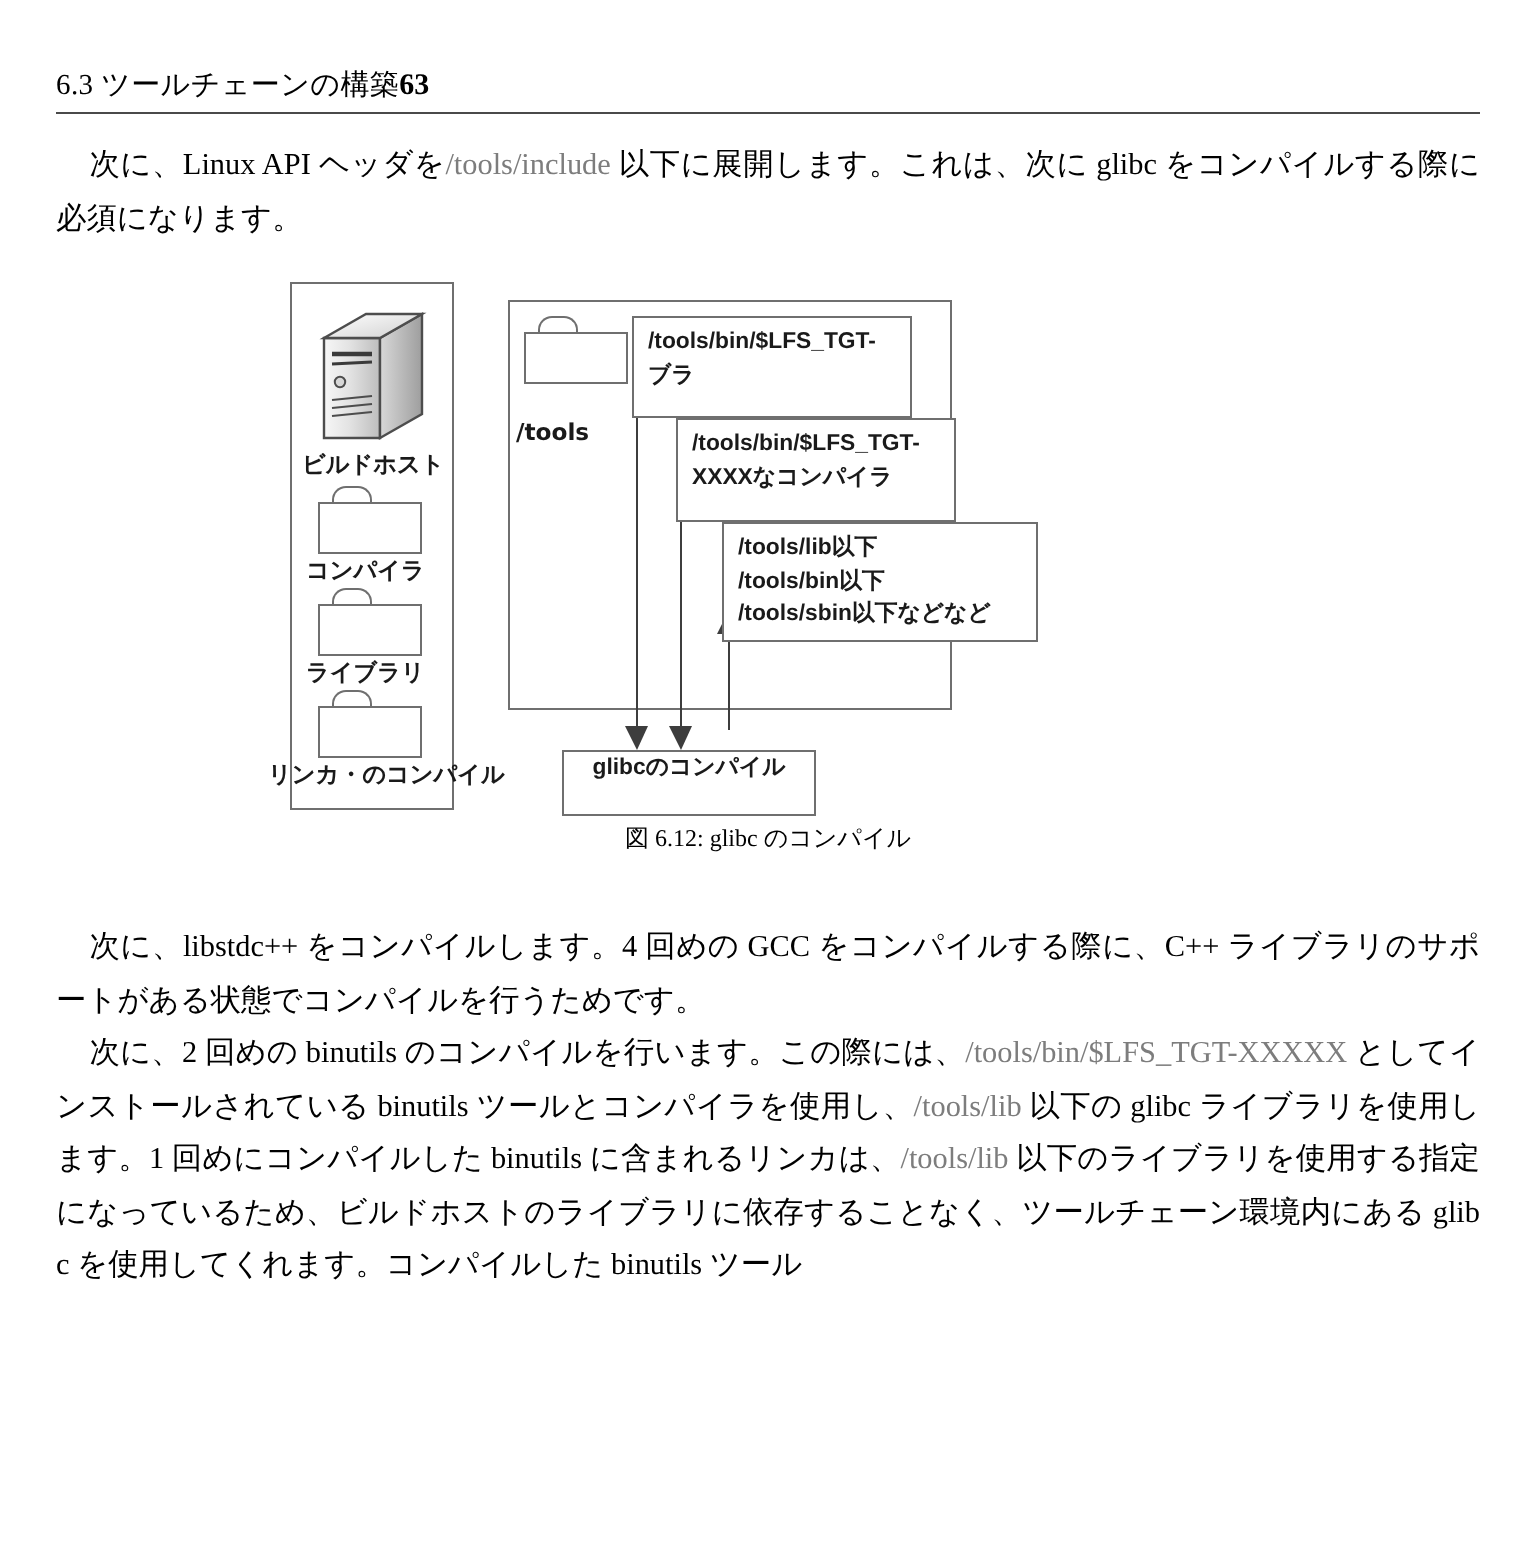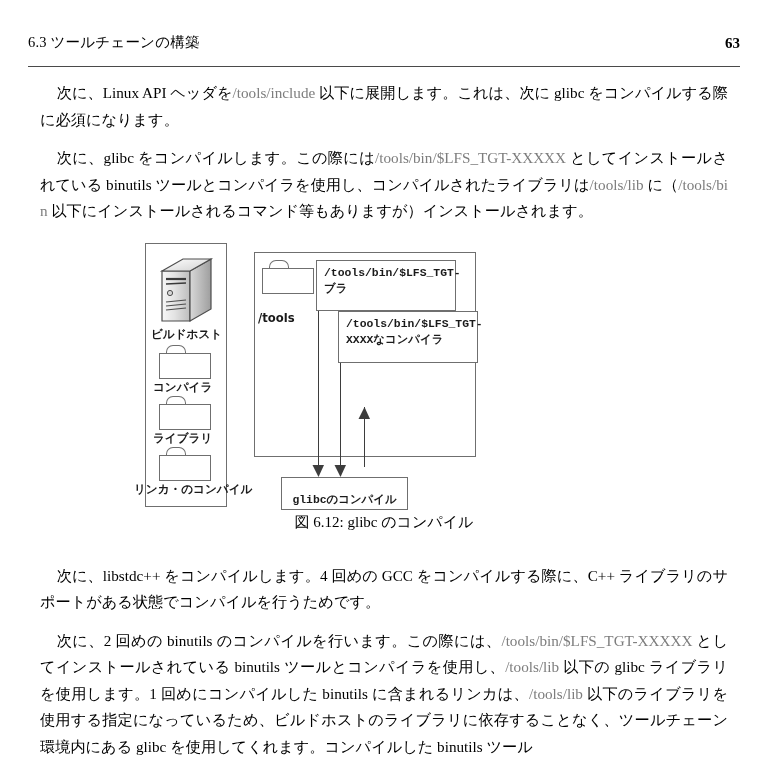--- a/index.html
+++ b/index.html
@@ -23,41 +23,41 @@
     box-sizing: border-box;
     padding: 0 28px;
   }
 
   
   .header {
     position: relative;
     height: 34px;
     display: flex;
     align-items: flex-end;
-    justify-content: space-between;
-    padding-bottom: 14px;
+    justify-content: flex-start;
+    padding-bottom: 4px;
     border-bottom: 1.4px solid #4a4a4a;
     margin-top: 18px;
   }
   .header-title {
     font-size: 14.5px;
     letter-spacing: 0.2px;
     white-space: nowrap;
   }
   .header-page {
     font-size: 15px;
     font-weight: bold;
   }
 
   
   .body-text {
     margin-top: 13px;
   }
   p.para {
-    margin: 12px;
+    margin: 0;
     font-size: 15.2px;
     line-height: 26.5px;
     text-align: justify;
     text-justify: inter-character;
     text-indent: 1.1em;
     word-break: break-all;
   }
   p.para + p.para { margin-top: 0; }
   .mono-path {
     font-family: "Liberation Serif", "DejaVu Serif", serif;
@@ -76,36 +76,36 @@
     top: 0;
     width: 712px;
     height: 268px;
   }
   .fig-caption {
     position: absolute;
     left: 0;
     top: 272px;
     width: 712px;
     text-align: center;
-    font-size: 15px;
+    font-size: 12px;
   }
 
   
   .panel {
     position: absolute;
     box-sizing: border-box;
     border: 1.3px solid #6f6f6f;
     background: #ffffff;
   }
   .dbox {
     position: absolute;
     box-sizing: border-box;
     border: 1.3px solid #6f6f6f;
     background: #ffffff;
-    font-family: Liberation Mono, monospace;
+    font-family: Liberation Sans, sans-serif;
     font-size: 11.4px;
     font-weight: bold;
     line-height: 16.5px;
     color: #1a1a1a;
     padding: 4px 6px 4px 7px;
   }
   .dlabel {
     position: absolute;
     font-family: "DejaVu Sans", "Liberation Sans", sans-serif;
     font-size: 11.6px;
@@ -159,21 +159,20 @@
 <div class="page">
 
   <div class="header">
     <span class="header-title">6.3 ツールチェーンの構築</span>
     <span class="header-page">63</span>
   </div>
 
   <div class="body-text">
     <p class="para"><span>次に、Linux API ヘッダを</span><span class="mono-path">/tools/include</span><span> 以下に展開します。これは、次に glibc をコンパイルする際に必須になります。</span></p>
 
-    <p class="para"><span>次に、glibc をコンパイルします。この際には</span><span class="mono-path">/tools/bin/$LFS_TGT-XXXXX</span><span> としてインストールされている binutils ツールとコンパイラを使用し、コンパイルされたライブラリは</span><span class="mono-path">/tools/lib</span><span> に（</span><span class="mono-path">/tools/bin</span><span> 以下にインストールされるコマンド等もありますが）インストールされます。</span></p>
   </div>
 
   <div class="figure">
     <div class="fig-canvas">
 
       <div class="panel" style="left:117px; top:2px; width:82px; height:264px;"></div>
 
       <div class="tower" style="left:128px; top:12px; width:62px; height:72px;">
         <svg width="62" height="72" viewBox="0 0 62 72">
           <defs>
@@ -249,22 +248,27 @@
       <div class="dbox" style="left:288px; top:19px; width:140px; height:51px;">
         <div>/tools/bin/$LFS_TGT-</div>
         <div>ブラ</div>
       </div>
 
       <div class="dbox" style="left:310px; top:70px; width:140px; height:52px;">
         <div>/tools/bin/$LFS_TGT-</div>
         <div>XXXXなコンパイラ</div>
       </div>
 
-
-      <div class="dbox" style="left:253px; top:236px; width:127px; height:33px; display:flex; align-items:flex-end; justify-content:center; padding:0;">
+      <div class="dbox" style="left:333px; top:122px; width:158px; height:60px;">
+        <div>/tools/lib以下</div>
+        <div>/tools/bin以下</div>
+        <div>/tools/sbin以下などなど</div>
+      </div>
+
+      <div class="dbox" style="left:253px; top:236px; width:127px; height:33px; display:flex; align-items:flex-start; justify-content:center; padding:0;">
         <span>glibcのコンパイル</span>
       </div>
 
     </div>
 
     <div class="fig-caption">図 6.12: glibc のコンパイル</div>
   </div>
 
   <div class="body-text" style="margin-top:22px;">
     <p class="para">次に、libstdc++ をコンパイルします。4 回めの GCC をコンパイルする際に、C++ ライブラリのサポートがある状態でコンパイルを行うためです。</p>

